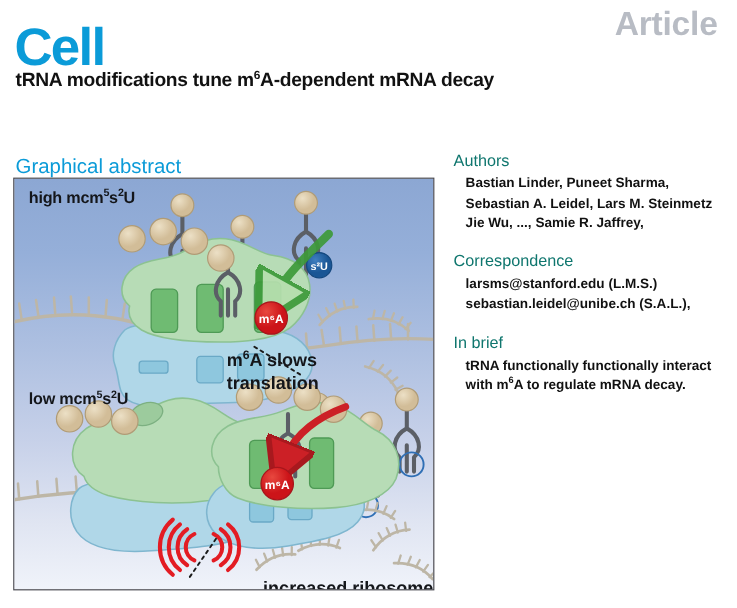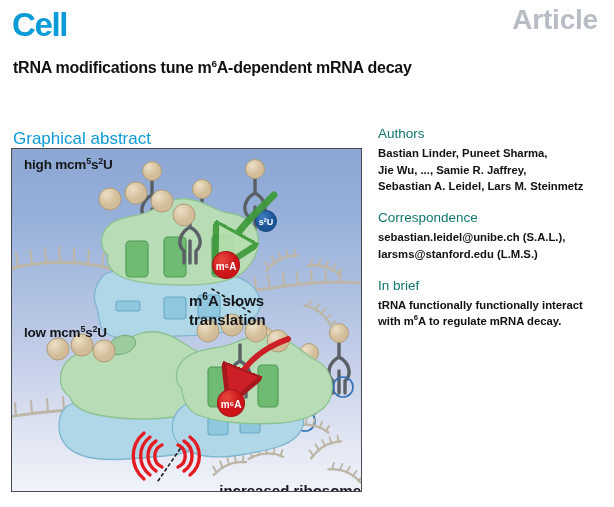--- a/index.html
+++ b/index.html
@@ -16,22 +16,22 @@
   .article-kicker {
     position: absolute;
     right: 16px; top: 4px;
     font-size: 28px;
     font-weight: bold;
     color: #b8bcc4;
     letter-spacing: -0.2px;
   }
   .cell-logo {
     position: absolute;
-    left: 12px; top: 8px;
-    font-size: 33px;
+    left: 12px; top: 18px;
+    font-size: 44px;
     font-weight: bold;
     color: #0b9bd8;
     letter-spacing: -1.4px;
     line-height: 1;
   }
   .paper-title {
     position: absolute;
     left: 13px; top: 58px;
     width: 430px;
     font-size: 16px;
@@ -57,21 +57,21 @@
   }
   .rc-head {
     font-size: 13.5px;
     color: #0f766e;
     margin: 0 0 4px 0;
   }
   .rc-body {
     font-size: 11.3px;
     line-height: 1.48;
     color: #111;
-    margin: 0 0 15px 0;
+    margin: 0 0 15px 10px;
     font-weight: bold;
   }
   .rc-body sup { font-size: 0.68em; vertical-align: super; line-height: 0; }
 
   
   .figure-box {
     position: absolute;
     left: 11px; top: 148px;
     width: 351px; height: 344px;
     border: 1.5px solid #4a4a52;
@@ -115,28 +115,28 @@
   <span>tRNA modifications tune m</span><sup>6</sup><span>A-dependent mRNA decay</span>
 </div>
 
 <div class="ga-label">Graphical abstract</div>
 
 <div class="right-col">
 
   <div class="rc-head">Authors</div>
   <div class="rc-body">
     <div>Bastian Linder, Puneet Sharma,</div>
+    <div>Sebastian A. Leidel, Lars M. Steinmetz</div>
     <div>Jie Wu, ..., Samie R. Jaffrey,</div>
-    <div>Sebastian A. Leidel, Lars M. Steinmetz</div>
   </div>
 
   <div class="rc-head">Correspondence</div>
   <div class="rc-body">
+    <div>larsms@stanford.edu (L.M.S.)</div>
     <div>sebastian.leidel@unibe.ch (S.A.L.),</div>
-    <div>larsms@stanford.edu (L.M.S.)</div>
   </div>
 
   <div class="rc-head">In brief</div>
   <div class="rc-body">
     <div>tRNA functionally functionally interact</div>
     <div><span>with m</span><sup>6</sup><span>A to regulate mRNA decay.</span></div>
   </div>
 
 </div>
 

